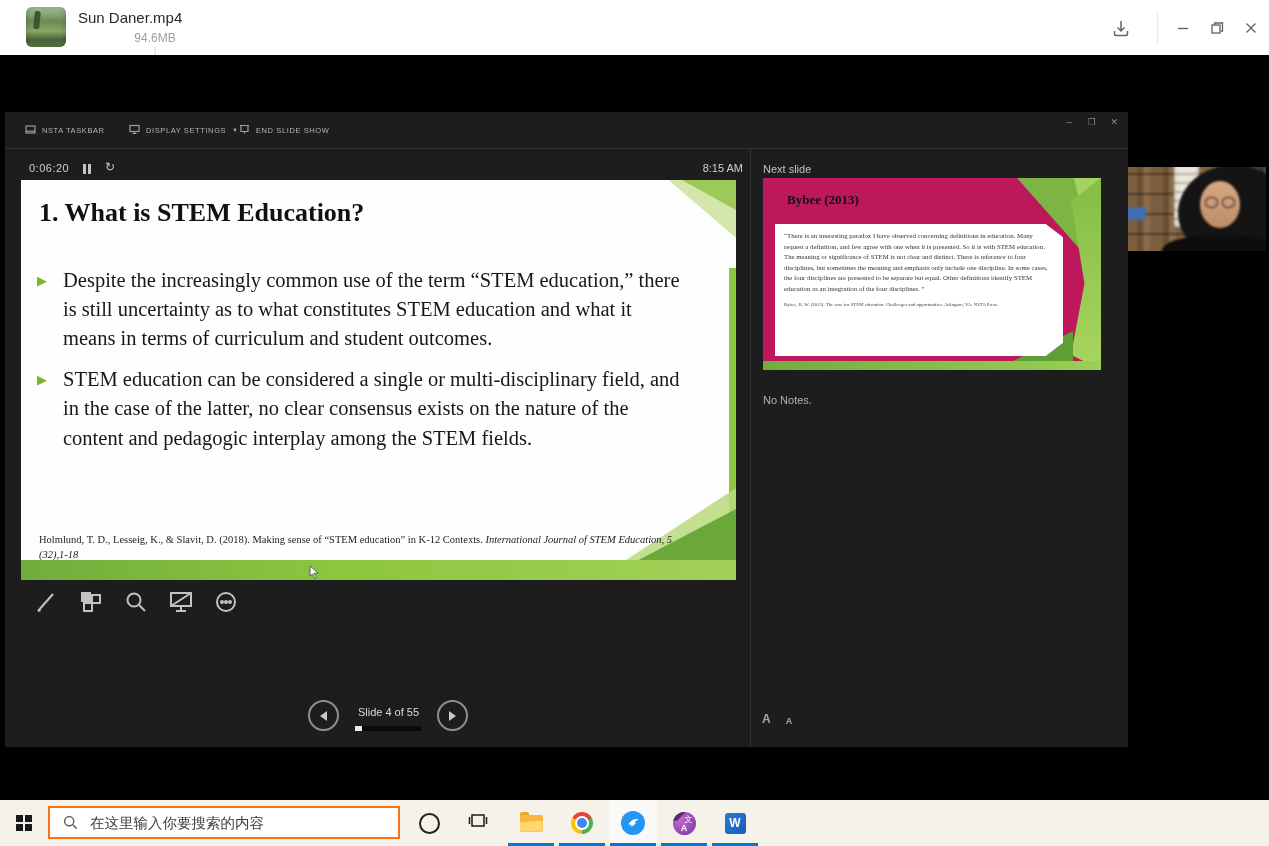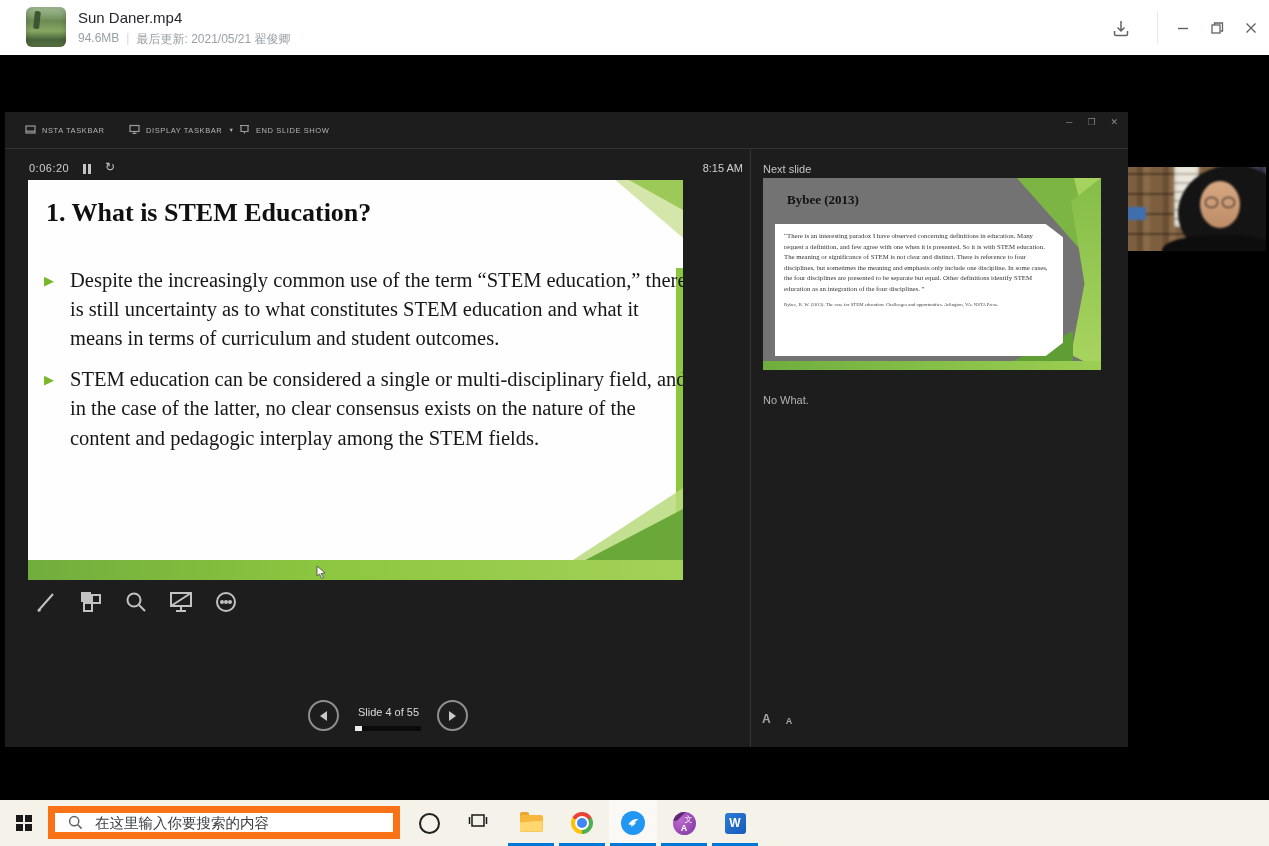--- a/index.html
+++ b/index.html
@@ -8,21 +8,21 @@
   .abs{position:absolute;}
 
   
   .hdr{left:0;top:0;width:1269px;height:55px;background:#fff;}
   .hdr-thumb{left:26px;top:7px;width:40px;height:40px;border-radius:6px;overflow:hidden;
     background:linear-gradient(180deg,#a9c49b 0%,#6b8a55 35%,#86a862 60%,#47633a 82%,#5d7a47 100%);
     box-shadow:inset 0 0 6px rgba(0,0,0,.25);}
   .hdr-thumb::after{content:"";position:absolute;left:8px;top:4px;width:6px;height:18px;
     background:#3d5531;border-radius:2px;transform:rotate(6deg);}
   .hdr-title{left:78px;top:9px;font-size:15px;font-weight:400;color:#25282c;}
-  .hdr-meta{left:78px;top:31px;font-size:12px;color:#9aa0a6;display:flex;}
+  .hdr-meta{left:78px;top:31px;font-size:12px;color:#9aa0a6;display:flex;align-items:center;flex-direction:column;}
   .hdr-sep{margin:0 7px;color:#d5d8dc;}
   .hdr-btn{width:26px;height:26px;display:flex;align-items:center;justify-content:center;}
   .hdr-btn svg{display:block;}
   .hdr-vdiv{left:1157px;top:11px;width:1px;height:33px;background:#e7e9ec;}
 
   
   .video{left:0;top:55px;width:1269px;height:745px;background:#000;}
 
   
   .pv{left:5px;top:57px;width:1123px;height:635px;background:#1d1d1d;}
@@ -31,21 +31,21 @@
   .pv-divider{left:0;top:36px;width:100%;height:1px;background:#323232;}
   .pv-winctl{right:10px;top:5px;display:flex;gap:15px;color:#8a8a8a;font-size:9px;}
   .pv-timer{left:24px;top:50px;font-size:11px;color:#cfcfcf;letter-spacing:.5px;}
   .pv-pause{left:78px;top:52px;width:9px;height:10px;display:flex;gap:2px;}
   .pv-pause i{width:3px;height:10px;background:#c4c4c4;}
   .pv-replay{left:100px;top:48px;font-size:12px;color:#c4c4c4;}
   .pv-clock{left:638px;top:50px;width:100px;text-align:right;font-size:11px;color:#cfcfcf;}
   .pv-vdiv{left:745px;top:37px;width:1px;height:598px;background:#343434;}
 
   
-  .slide{left:23px;top:68px;width:655px;height:400px;background:#fefefe;overflow:hidden;}
+  .slide{left:16px;top:68px;width:715px;height:400px;background:#fefefe;overflow:hidden;}
   .sl-wedge1{right:0;top:0;width:150px;height:58px;background:#cfe3a0;opacity:.9;
     clip-path:polygon(55% 0,100% 0,100% 100%);}
   .sl-wedge2{right:0;top:0;width:90px;height:30px;background:#9cc957;
     clip-path:polygon(40% 0,100% 0,100% 100%);}
   .sl-rstripe{right:0;top:88px;width:7px;height:252px;background:#8dc63f;}
   .sl-band{left:0;bottom:0;width:100%;height:20px;
     background:linear-gradient(90deg,#71ad3d,#8dc63f 45%,#a2d158);}
   .sl-tri1{right:0;bottom:20px;width:200px;height:72px;background:#b8da7d;opacity:.85;
     clip-path:polygon(100% 100%,45% 100%,100% 0);}
   .sl-tri2{right:0;bottom:20px;width:130px;height:58px;background:#69a839;
@@ -73,21 +73,21 @@
   .tri-l{width:0;height:0;border-top:5px solid transparent;border-bottom:5px solid transparent;
     border-right:7px solid #c9c9c9;}
   .tri-r{width:0;height:0;border-top:5px solid transparent;border-bottom:5px solid transparent;
     border-left:7px solid #c9c9c9;}
   .nav-label{left:337px;top:594px;width:93px;text-align:center;font-size:11px;color:#dadada;}
   .nav-progress{left:350px;top:614px;width:66px;height:5px;background:#0a0a0a;}
   .nav-progress i{display:block;width:7px;height:5px;background:#ececec;}
 
   
   .ns-label{left:758px;top:51px;font-size:11px;color:#c4c4c4;}
-  .ns-card{left:758px;top:66px;width:338px;height:192px;background:#737373;overflow:hidden;}
+  .ns-card{left:758px;top:66px;width:338px;height:192px;background:#be185d;overflow:hidden;}
   .nc-wedge1{right:0;top:0;width:120px;height:95px;background:#7db544;
     clip-path:polygon(30% 0,100% 0,100% 100%);}
   .nc-wedge2{right:0;top:0;width:60px;height:110px;background:#a6d35f;
     clip-path:polygon(55% 0,100% 0,100% 100%);}
   .nc-right{right:0;top:0;width:30px;height:100%;
     background:linear-gradient(180deg,#84bd47,#a9d55f);
     clip-path:polygon(100% 0,100% 100%,0 92%,45% 55%,0 12%);}
   .nc-band{left:0;bottom:0;width:100%;height:9px;
     background:linear-gradient(90deg,#6fae3e,#9ccf52);}
   .nc-tri{right:28px;bottom:9px;width:60px;height:30px;background:#5f9e35;
@@ -124,21 +124,21 @@
   .wc-glasses i{position:absolute;width:11px;height:9px;border:1.5px solid #2b2320;border-radius:45%;}
   .wc-glasses i:first-child{left:2px;} .wc-glasses i:last-child{right:2px;}
   .wc-body{position:absolute;right:-12px;bottom:-14px;width:120px;height:34px;background:#0d0d0d;border-radius:45%;}
 
   
   .tb{left:0;top:800px;width:1269px;height:46px;background:#f5f2ea;}
   .tb-btn{height:46px;display:flex;align-items:center;justify-content:center;}
   .tb-start{left:0;width:48px;}
   .win-logo{display:grid;grid-template-columns:7px 7px;grid-template-rows:7px 7px;gap:1.5px;}
   .win-logo i{background:#1a1a1a;}
-  .tb-search{left:48px;top:6px;width:352px;height:33px;background:#fff;border:7px solid #f97316;
+  .tb-search{left:48px;top:6px;width:352px;height:33px;background:#fff;border:2px solid #f97316;
     display:flex;align-items:center;box-sizing:border-box;}
   .tb-search svg{margin:0 10px 0 13px;flex:0 0 auto;}
   .tb-search input{border:none;outline:none;flex:1;font-size:14.5px;color:#3c4043;
     font-family:"Liberation Sans",sans-serif;background:transparent;}
   .tb-search input::placeholder{color:#3c4043;opacity:1;}
   .tb-cortana{left:406px;width:46px;}
   .cortana-ring{width:17px;height:17px;border:2.4px solid #1f1f1f;border-radius:50%;}
   .tb-taskview{left:455px;width:46px;}
   .tb-app{width:48px;}
   .tb-app .ul{position:absolute;left:1px;right:1px;bottom:0;height:3px;background:#0078d7;}
@@ -225,21 +225,21 @@
         </span>
         <span class="lbl">NSTA TASKBAR</span>
       </div>
       <div class="abs pv-toolbar-item" style="left:124px;">
         <span>
           <svg width="11" height="11" viewBox="0 0 11 11" fill="none" stroke="#9c9c9c" stroke-width="1.2">
             <rect x="1" y="1.5" width="9" height="6"></rect>
               <path d="M5.5 7.5v2M3.5 9.5h4"></path>
           </svg>
         </span>
-        <span class="lbl">DISPLAY TASKBAR</span>
+        <span class="lbl">DISPLAY SETTINGS</span>
         <span class="lbl" style="font-size:5.5px;">▼</span>
       </div>
       <div class="abs pv-toolbar-item" style="left:234px;">
         <span>
           <svg width="11" height="11" viewBox="0 0 11 11" fill="none" stroke="#9c9c9c" stroke-width="1.2">
             <path d="M1 1.5h9M2 1.5v6h7v-6"></path>
               <path d="M5.5 7.5v2"></path>
           </svg>
         </span>
         <span class="lbl">END SLIDE SHOW</span>
@@ -271,20 +271,23 @@
         <div class="abs sl-bullets">
           <div class="sl-bullet">
             <span class="mk">▶</span>
             <span class="tx">Despite the increasingly common use of the term “STEM education,” there is still uncertainty as to what constitutes STEM education and what it means in terms of curriculum and student outcomes.</span>
           </div>
           <div class="sl-bullet">
             <span class="mk">▶</span>
             <span class="tx">STEM education can be considered a single or multi-disciplinary field, and in the case of the latter, no clear consensus exists on the nature of the content and pedagogic interplay among the STEM fields.</span>
           </div>
         </div>
+        <div class="abs sl-cite">
+          <span>Holmlund, T. D., Lesseig, K., &amp; Slavit, D. (2018). Making sense of “STEM education” in K-12 Contexts. </span><span class="jrn">International Journal of STEM Education, 5 (32),1-18</span>
+        </div>
         <div class="abs cursor">
           <svg width="11" height="14" viewBox="0 0 11 14">
               <path d="M1 1l8 7-4 .5 2.5 4-1.8.9L3.5 9 1 11z" fill="#fff" stroke="#444" stroke-width=".8"></path>
             </svg>
         </div>
       </div>
 
       <div class="abs anno">
         <div class="anno-btn">
           <span>
@@ -349,21 +352,21 @@
         <div class="abs nc-wedge2"></div>
         <div class="abs nc-right"></div>
         <div class="abs nc-tri"></div>
         <div class="abs nc-band"></div>
         <div class="abs nc-title">Bybee (2013)</div>
         <div class="abs nc-quotebox">
           <div class="nc-quote">“There is an interesting paradox I have observed concerning definitions in education. Many request a definition, and few agree with one when it is presented. So it is with STEM education. The meaning or significance of STEM is not clear and distinct. There is reference to four disciplines, but sometimes the meaning and emphasis only include one discipline. In some cases, the four disciplines are presented to be separate but equal. Other definitions identify STEM education as an integration of the four disciplines. ”</div>
           <div class="nc-cite">Bybee, R. W. (2013). The case for STEM education: Challenges and opportunities. Arlington, VA: NSTA Press.</div>
         </div>
       </div>
-      <div class="abs notes">No What.</div>
+      <div class="abs notes">No Notes.</div>
       <div class="abs font-btns">
         <span class="fb-inc">A</span>
         <span class="fb-dec">A</span>
       </div>
     </div>
 
     <div class="abs webcam">
       <div class="wc">
         <div class="wc-shelf"></div>
         <div class="wc-books"></div>

